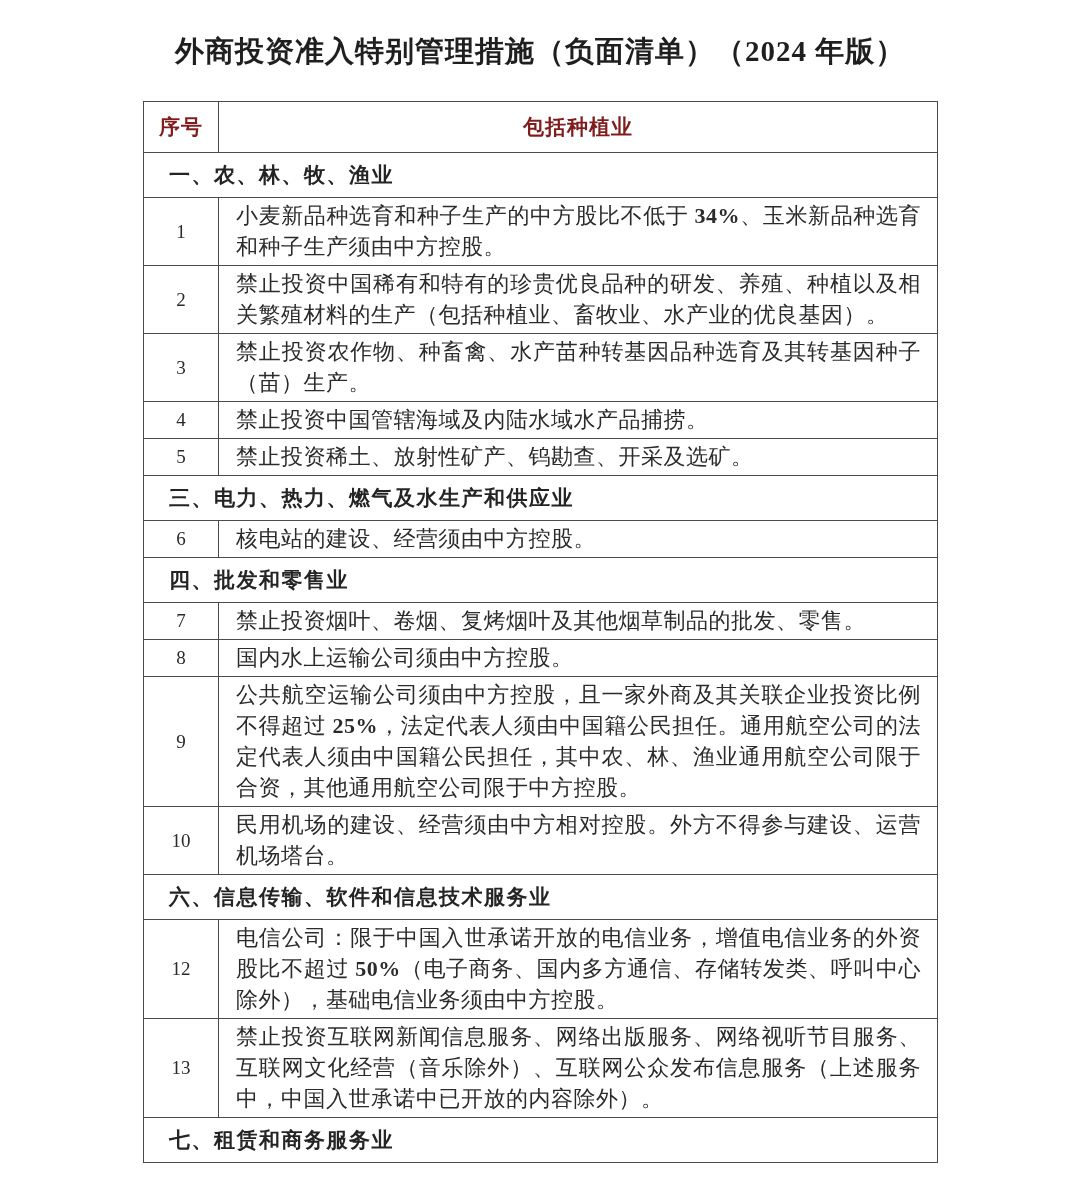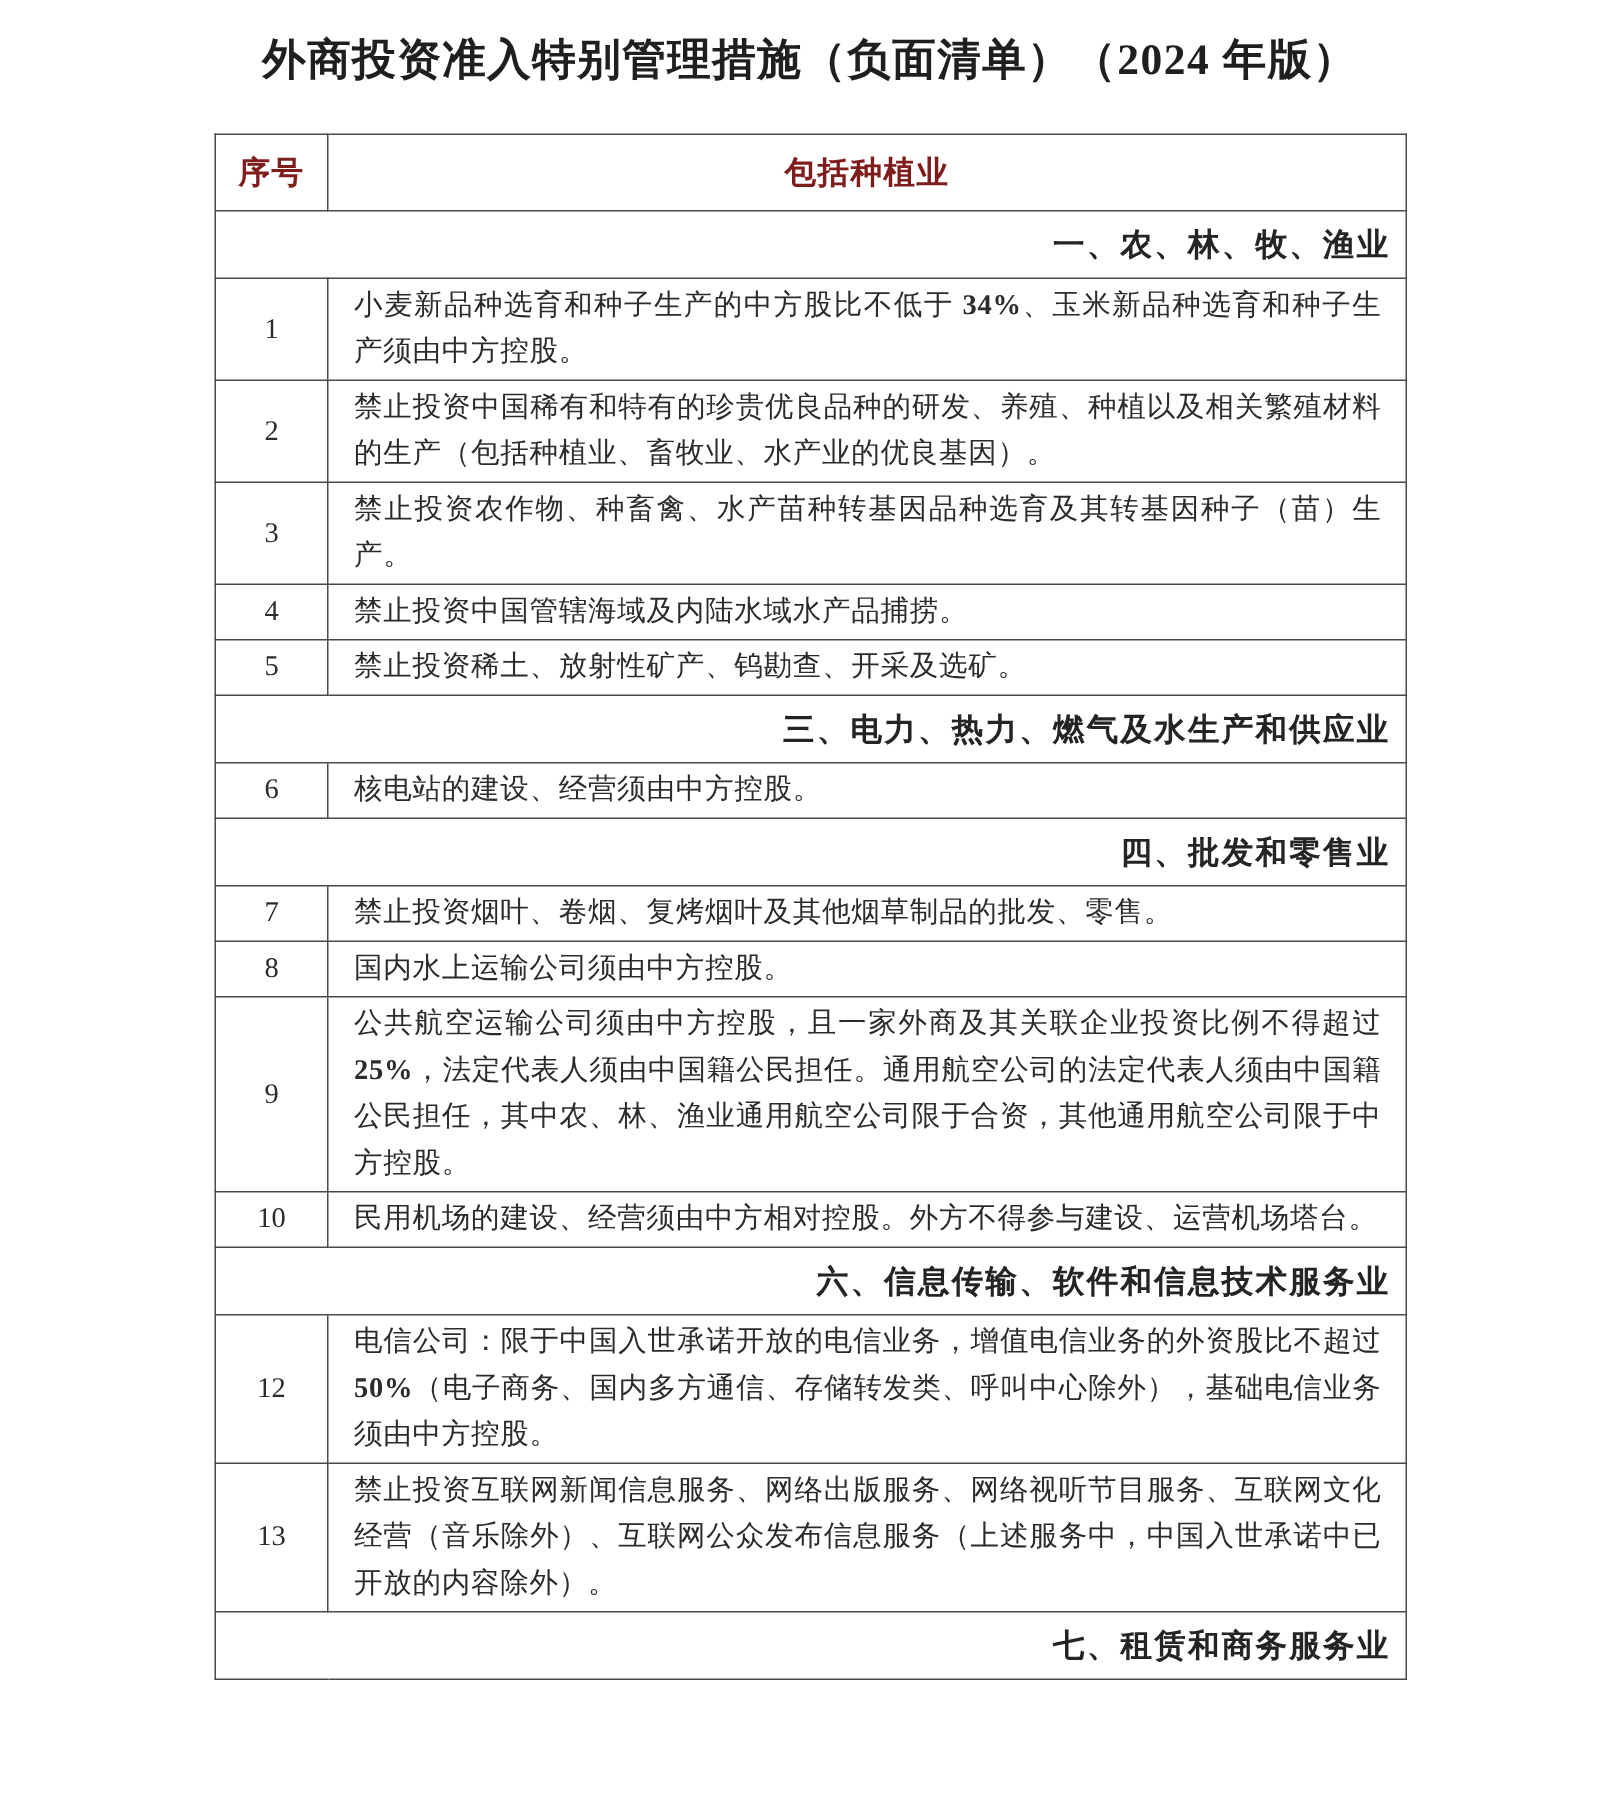--- a/index.html
+++ b/index.html
@@ -12,21 +12,21 @@
     font-family: "Liberation Serif", "DejaVu Serif", serif;
     color: #2b2b2b;
   }
   .page {
     position: relative;
     width: 1080px;
     height: 1200px;
     background: #ffffff;
   }
   .doc-title {
-    margin: 4px;
+    margin: 16px;
     padding-top: 16px;
     height: 52px;
     text-align: center;
     font-size: 29px;
     font-weight: bold;
     letter-spacing: 1px;
     color: #1f1f1f;
   }
   table.nl-table {
     position: absolute;
@@ -34,21 +34,20 @@
     top: 85px;
     width: 795px;
     border-collapse: collapse;
     table-layout: fixed;
     background: #ffffff;
   }
   .nl-table col.c-no { width: 75px; }
   .nl-table th, .nl-table td {
     border: 1px solid #4a4a4a;
     vertical-align: middle;
-    text-align: right;
   }
   .nl-table thead th {
     font-size: 21px;
     font-weight: bold;
     text-align: center;
     color: #7f1d1d;
     padding: 11px 4px;
     letter-spacing: 1px;
   }
   td.section-cell {
@@ -58,21 +57,21 @@
     padding: 8px 10px 8px 25px;
     letter-spacing: 1.5px;
   }
   td.no-cell {
     text-align: center;
     font-size: 19px;
     color: #2b2b2b;
     padding: 2px 2px;
   }
   td.measure-cell {
-    font-size: 19px;
+    font-size: 22px;
     line-height: 31px;
     color: #2b2b2b;
     padding: 2px 16px 3px 17px;
     text-align: justify;
     text-justify: inter-ideograph;
     letter-spacing: 0.5px;
   }
   td.measure-cell b { font-weight: bold; }
 </style>
 </head>

